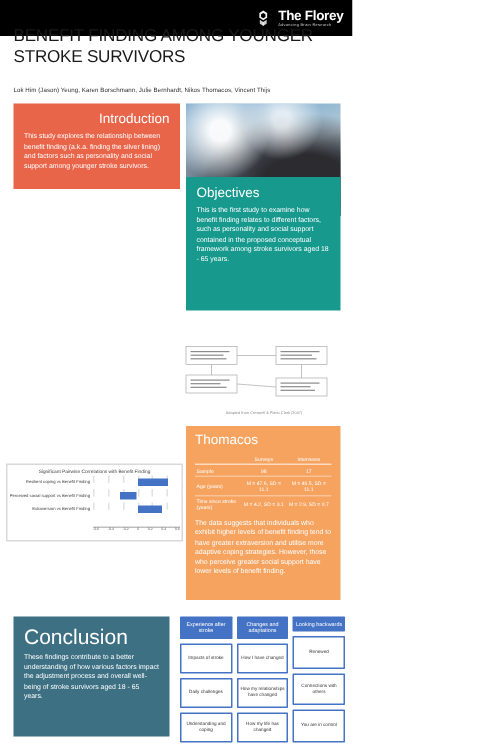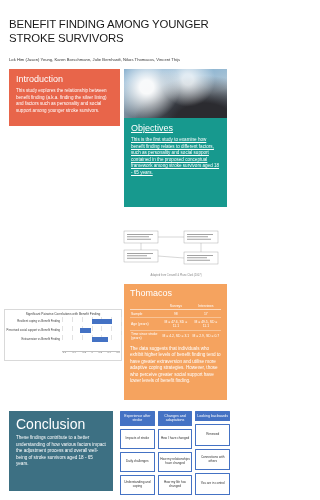--- a/index.html
+++ b/index.html
@@ -36,36 +36,36 @@
 
   
   .panel { position:absolute; color:#fff; }
   .panel h2 { font-weight:normal; line-height:1; }
   .panel p { line-height:1.42; }
 
   .intro {
     left:9px; top:69px; width:111px; height:57px;
     background:#e8654a; padding:6px 7px 5px 7px;
   }
-  .intro h2 { font-size:9px; margin-bottom:4px; }
+  .intro h2 { font-size:9px; margin-bottom:4px;text-align:right; }
   .intro p { font-size:4.6px; }
 
   .photo {
     position:absolute; left:124px; top:69px; width:103px; height:75px;
     background:
       radial-gradient(circle at 22% 24%, rgba(255,255,255,0.95) 0 7%, rgba(255,255,255,0) 34%),
       radial-gradient(circle at 62% 14%, rgba(255,255,255,0.75) 0 6%, rgba(255,255,255,0) 30%),
       radial-gradient(ellipse at 78% 72%, #2b2b30 0 26%, rgba(43,43,48,0) 62%),
       radial-gradient(ellipse at 38% 78%, #5d6b78 0 30%, rgba(93,107,120,0) 68%),
       linear-gradient(160deg, #6f9fc4 0%, #8fb6d2 28%, #b9cbd8 50%, #6a7682 72%, #3a3c40 100%);
   }
 
   .objectives {
     left:124px; top:118px; width:103px; height:89px;
-    background:#17998e; padding:6px 7px 5px 7px;text-decoration:underline;
+    background:#17998e; padding:6px 7px 5px 7px;
   }
   .objectives h2 { font-size:9px; margin-bottom:4px; }
   .objectives p { font-size:4.6px; }
 
   .method {
     left:9px; top:233px; width:111px; height:36px;
     background:#f9c53c; padding:6px 7px; color:#fff;
   }
   .method h2 { font-size:9px; margin-bottom:4px; }
   .method p { font-size:4.6px; }
@@ -142,20 +142,36 @@
     font-size:3.1px; text-align:center; padding:3px 1px; line-height:1.2;
     flex:1; display:flex; align-items:center; justify-content:center;
     border-radius:0.5px;
   }
 </style>
 </head>
 <body>
 
 <div class="poster">
 
+  <div class="topbar">
+    <div class="logo-wrap">
+      <svg class="logo-mark" viewBox="0 0 40 40">
+        <g fill="#ffffff">
+          <path d="M20 3 L28 8 L28 18 L20 23 L12 18 L12 8 Z" opacity="0.95"></path>
+          <path d="M20 8 L24.5 10.8 L24.5 16.2 L20 19 L15.5 16.2 L15.5 10.8 Z" fill="#000"></path>
+          <path d="M13 22 L21 27 L21 35 L13 30 Z" opacity="0.8"></path>
+          <path d="M27 22 L19 27 L19 35 L27 30 Z" opacity="0.8"></path>
+        </g>
+      </svg>
+      <div class="logo-text">
+        <div class="logo-title">The Florey</div>
+        <div class="logo-sub">Advancing Brain Research</div>
+      </div>
+    </div>
+  </div>
 
   <div class="title">BENEFIT FINDING AMONG YOUNGER STROKE SURVIVORS</div>
   <div class="authors">Lok Him (Jason) Yeung, Karen Borschmann, Julie Bernhardt, Nikos Thomacos, Vincent Thijs</div>
 
   <div class="panel intro">
     <h2>Introduction</h2>
     <p>This study explores the relationship between benefit finding (a.k.a. finding the silver lining) and factors such as personality and social support among younger stroke survivors.</p>
   </div>
 
   <div class="photo"></div>

